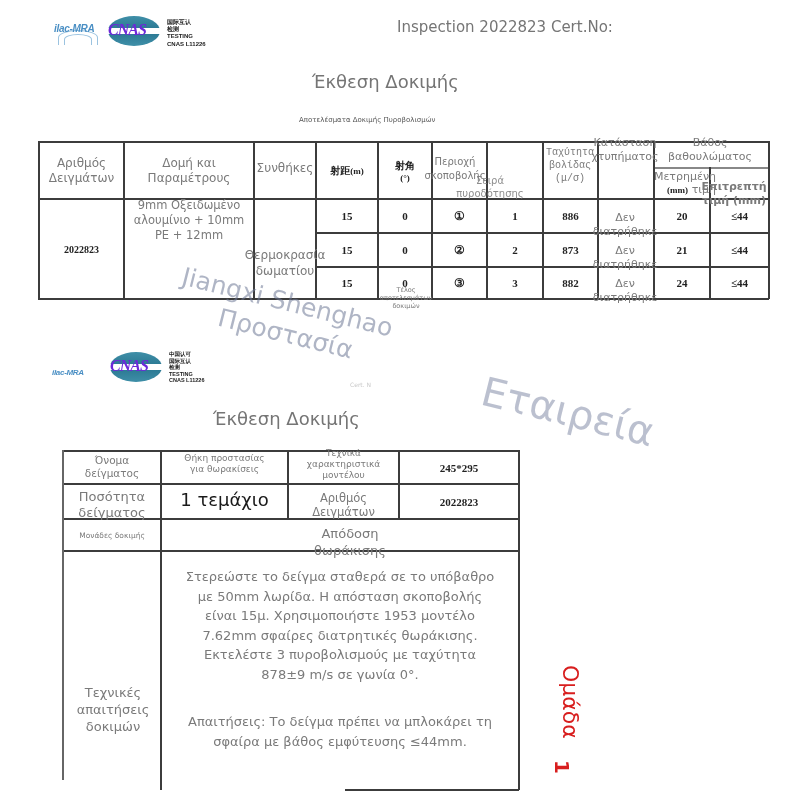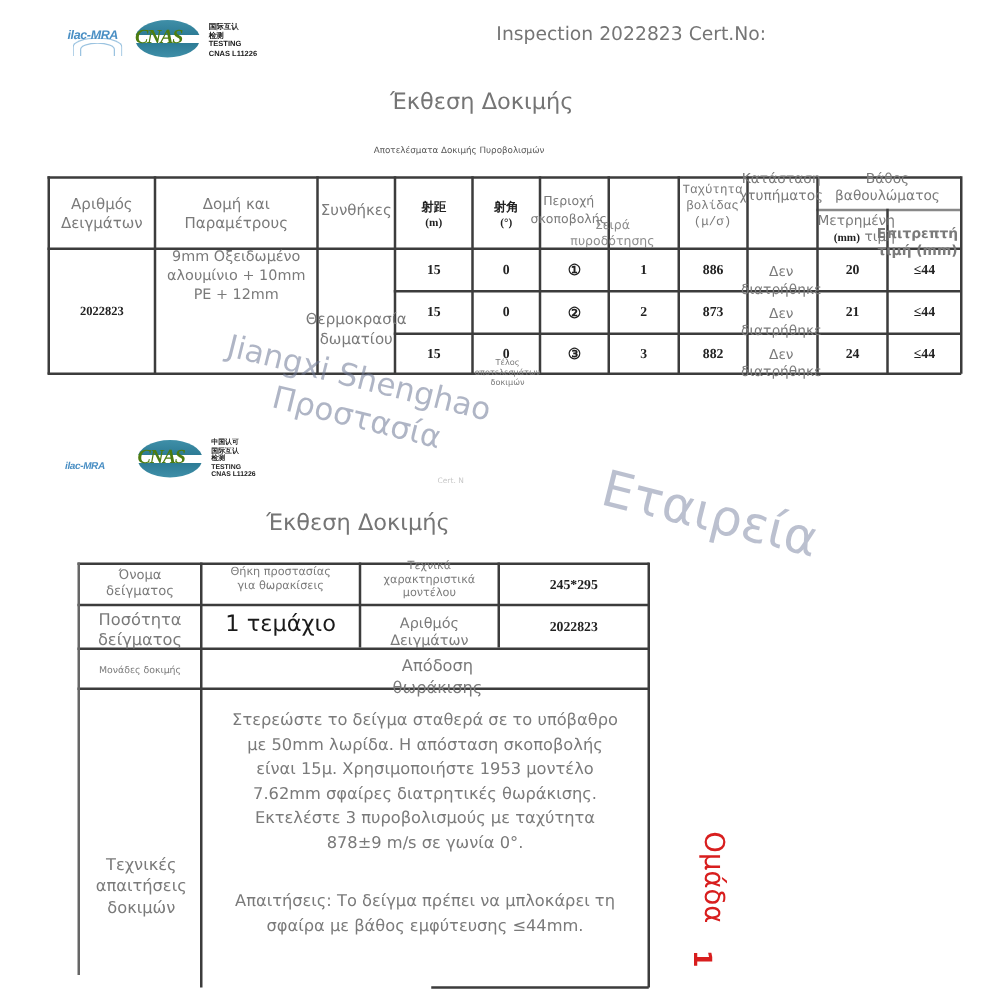--- a/index.html
+++ b/index.html
@@ -3,21 +3,21 @@
 <meta charset="utf-8">
 <style>
   html, body { margin:0; padding:0; }
   body { width:800px; height:800px; background:#ffffff; position:relative; overflow:hidden;
          font-family:"DejaVu Sans", sans-serif; color:#6a6a6a; }
   .abs { position:absolute; }
   
   .ilac { font-family:"Liberation Sans", sans-serif; font-weight:bold; font-style:italic; color:#4a8fc4; font-size:10px; letter-spacing:-0.3px; }
   .ilac-arc { position:absolute; border:1px solid #9bc3e0; border-bottom:none; border-radius:50% 50% 0 0; }
   .cnas-ellipse { position:absolute; border-radius:50%; background:linear-gradient(180deg,#3f8fa8 0%,#2d7b95 40%,#ffffff 41%,#ffffff 60%,#2d7b95 61%,#3f8fa8 100%); }
-  .cnas-text { font-family:"Liberation Serif", serif; font-style:italic; font-weight:bold; color:#4d7c0f; letter-spacing:-1px; }
+  .cnas-text { font-family:"Liberation Serif", serif; font-style:italic; font-weight:bold; color:#6d28d9; letter-spacing:-1px; }
   .cnas-label { font-family:"Liberation Sans", sans-serif; font-weight:bold; color:#222; line-height:1.2; }
   .title-gray { color:#757575; }
   
   .cell { position:absolute; box-sizing:border-box; display:flex; align-items:center; justify-content:center; text-align:center; overflow:visible; }
   .serif-b { font-family:"Liberation Serif", serif; font-weight:bold; color:#222; font-size:11px; }
   .gray { color:#7a7a7a; }
   .hline { position:absolute; height:1.5px; background:#3c3c3c; }
   .vline { position:absolute; width:1.5px; background:#3c3c3c; }
   .wm { position:absolute; color:rgba(110,120,150,0.55); white-space:nowrap; font-family:"DejaVu Sans", sans-serif; transform-origin:left top; }
 </style>
@@ -64,21 +64,21 @@
   <div class="vline" style="left:486px;top:141px;height:158px;"></div>
   <div class="vline" style="left:542px;top:141px;height:158px;"></div>
   <div class="vline" style="left:597px;top:141px;height:158px;"></div>
   <div class="vline" style="left:653px;top:141px;height:158px;"></div>
   <div class="vline" style="left:709px;top:167px;height:132px;"></div>
   <div class="vline" style="left:768px;top:141px;height:158px;"></div>
 
   <div class="cell gray" style="left:40px;top:143px;width:83px;height:55px;font-size:12px;line-height:15px;">Αριθμός Δειγμάτων</div>
   <div class="cell gray" style="left:125px;top:143px;width:128px;height:55px;font-size:12px;line-height:15px;padding:0 16px;">Δομή και Παραμέτρους</div>
   <div class="cell gray" style="left:253px;top:143px;width:64px;height:50px;font-size:12px;">Συνθήκες</div>
-  <div class="cell" style="left:317px;top:143px;width:60px;height:55px;flex-direction:column;justify-content:center;">
+  <div class="cell" style="left:317px;top:143px;width:60px;height:55px;justify-content:center;">
     <span class="serif-b" style="font-size:10px;">射距</span>
     <span class="serif-b" style="font-size:9px;">(m)</span>
   </div>
   <div class="cell" style="left:379px;top:143px;width:52px;height:55px;flex-direction:column;">
     <span class="serif-b" style="font-size:10px;">射角</span>
     <span class="serif-b" style="font-size:9px;">(°)</span>
   </div>
   <div class="abs gray" style="left:423px;top:155px;width:64px;text-align:center;font-size:10px;line-height:14px;">Περιοχή σκοποβολής</div>
   <div class="abs gray" style="left:448px;top:174px;width:84px;text-align:center;font-size:10px;line-height:13px;opacity:0.85;">Σειρά πυροδότησης</div>
   <div class="abs gray" style="left:542px;top:146px;width:56px;text-align:center;font-size:10px;line-height:13px;font-family:Liberation Mono, monospace;">Ταχύτητα βολίδας (μ/σ)</div>

